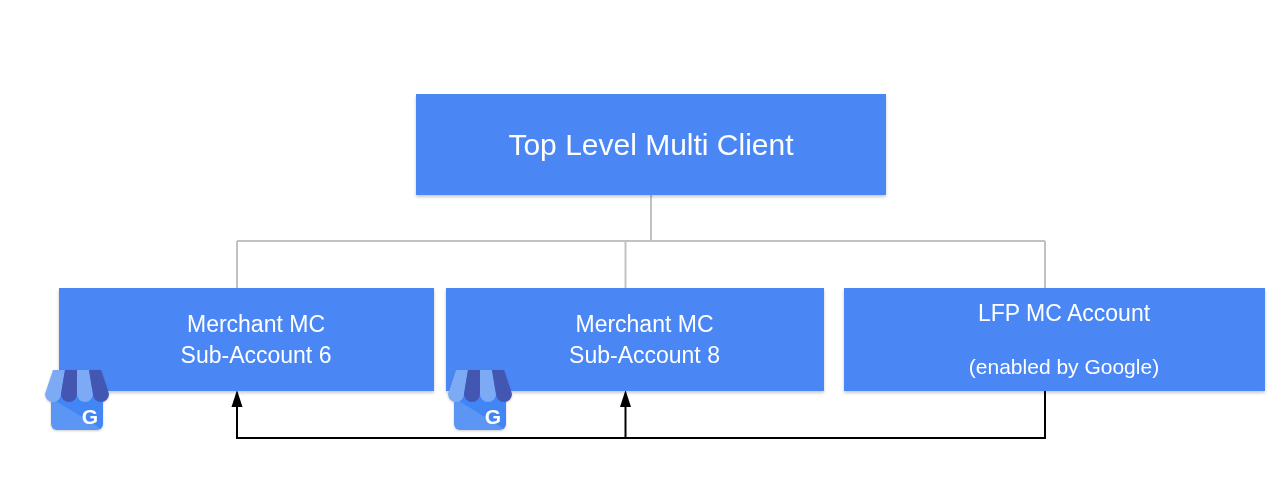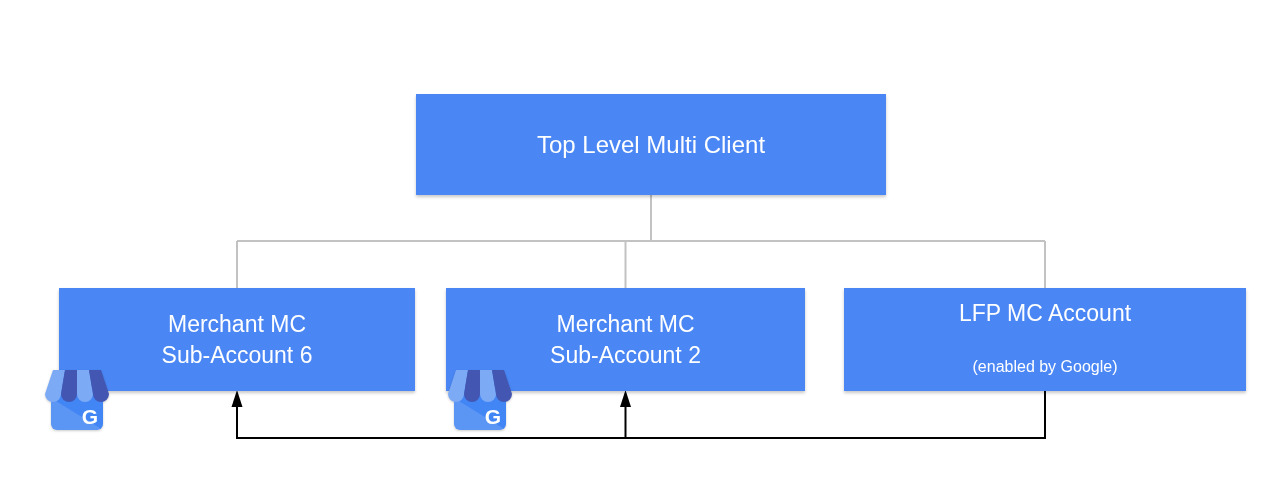--- a/index.html
+++ b/index.html
@@ -42,30 +42,30 @@
     display: flex;
     flex-direction: column;
     align-items: center;
     justify-content: center;
     text-align: center;
     box-shadow: 0 2px 3px rgba(0,0,0,0.22);
     z-index: 2;
   }
   .node-root {
     left: 416px; top: 94px; width: 470px; height: 101px;
-    font-size: 24px; line-height: 41px;
+    font-size: 30px; line-height: 41px;
   }
   .node-sub1 { left: 59px;  top: 288px; width: 356px; height: 103px; }
   .node-sub2 { left: 446px; top: 288px; width: 359px; height: 103px; }
   .node-lfp  { left: 844px; top: 288px; width: 402px; height: 103px; gap: 23px; }
   .node-sub1, .node-sub2, .node-lfp {
-    font-size: 23px; line-height: 31px;
+    font-size: 23px; line-height: 31px; padding-left: 19px;
   }
   .node-line-small {
-    font-size: 16px; line-height: 29px;
+    font-size: 21px; line-height: 29px;
   }
   .biz-icon {
     position: absolute;
     width: 72px;
     height: 66px;
     z-index: 3;
     filter: drop-shadow(0 1px 1px rgba(0,0,0,0.2));
   }
   .biz-icon-1 { left: 41px;  top: 366px; }
   .biz-icon-2 { left: 444px; top: 366px; }
@@ -107,21 +107,21 @@
     <div class="node-line">Top Level Multi Client</div>
   </div>
 
   <div class="node node-sub1">
     <div class="node-line">Merchant MC</div>
     <div class="node-line">Sub-Account 6</div>
   </div>
 
   <div class="node node-sub2">
     <div class="node-line">Merchant MC</div>
-    <div class="node-line">Sub-Account 2</div>
+    <div class="node-line">Sub-Account 8</div>
   </div>
 
   <div class="node node-lfp">
     <div class="node-line">LFP MC Account</div>
     <div class="node-line node-line-small">(enabled by Google)</div>
   </div>
 
   <svg class="biz-icon biz-icon-1" viewBox="0 0 72 66" xmlns="http://www.w3.org/2000/svg">
     <rect class="icon-body-rect" x="10" y="22" width="52" height="42" rx="6"></rect>
     <path class="icon-fold" d="M10,32 L62,64 L10,64 Z"></path>

